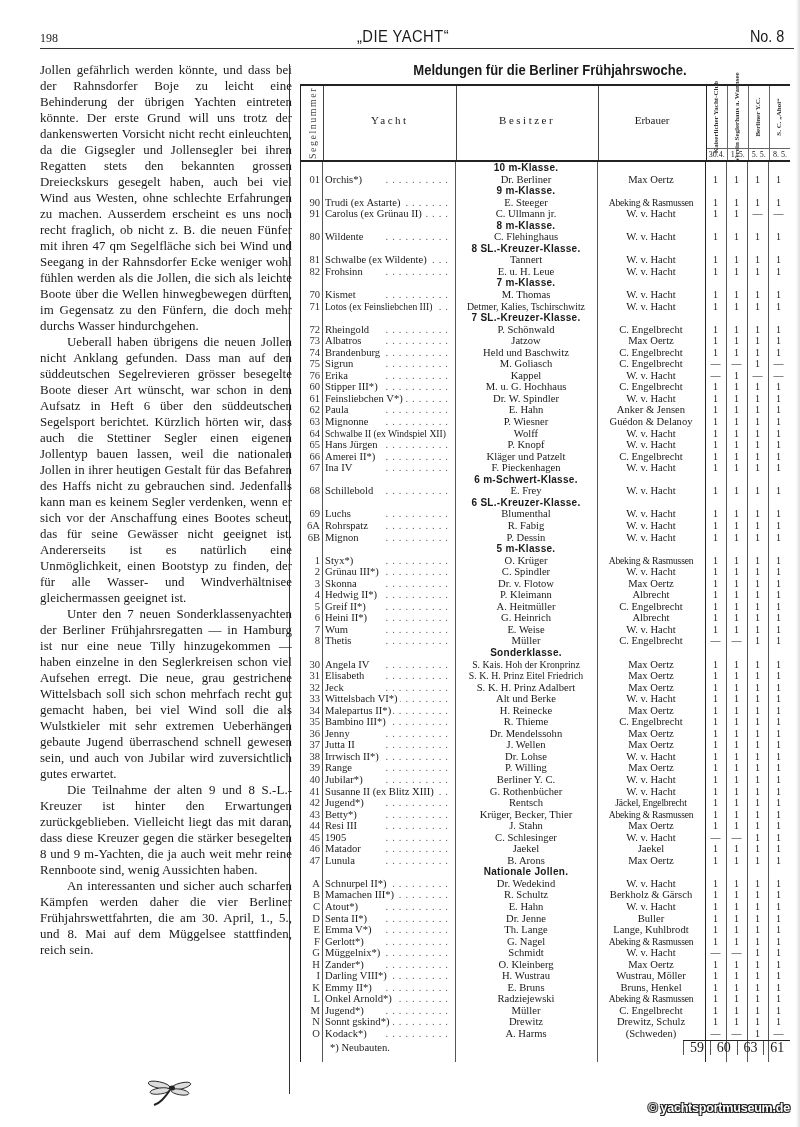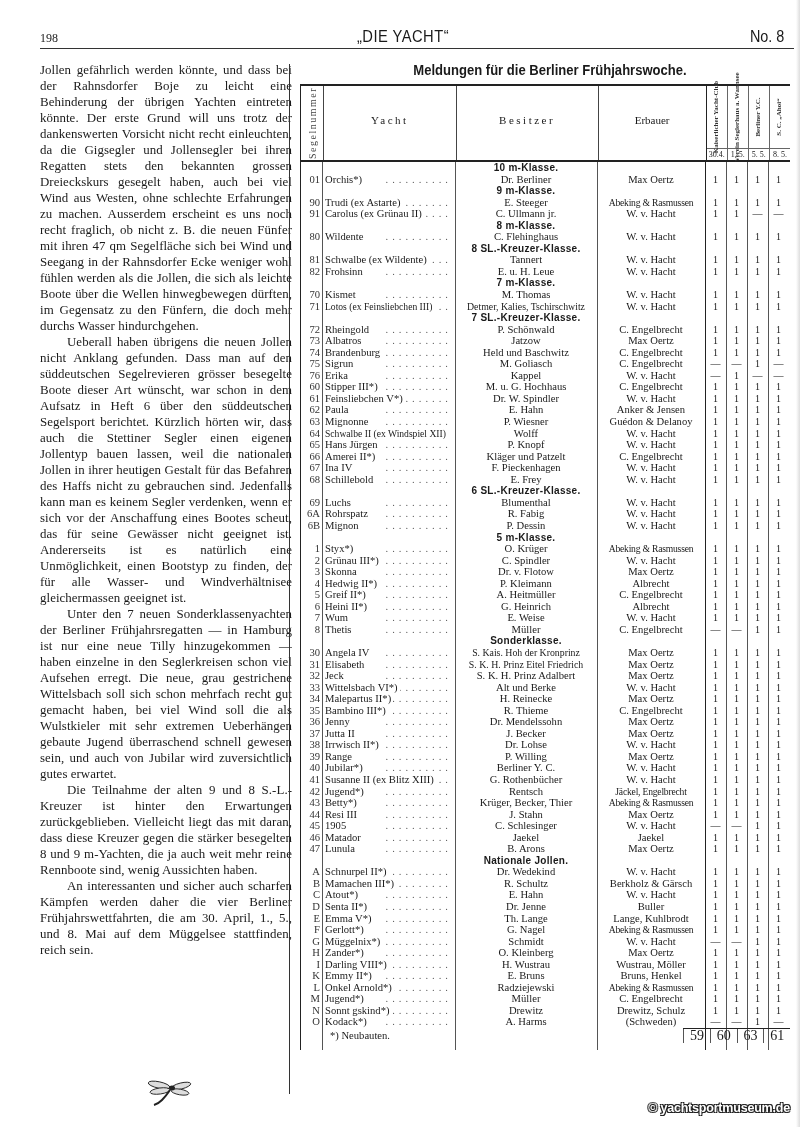--- a/index.html
+++ b/index.html
@@ -364,20 +364,25 @@
       <div class="row">
         <span class="no">67</span>
         <span class="ya"><span class="nm">Ina IV</span><span class="dots">..........</span></span>
         <span class="bs">F. Pieckenhagen</span>
         <span class="eb">W. v. Hacht</span>
         <span class="rc">1</span>
         <span class="rc">1</span>
         <span class="rc">1</span>
         <span class="rc">1</span>
       </div>
+      <div class="row cls">
+        <span class="no"></span>
+        <span class="ya"></span>
+        <span class="bs">6 m-Schwert-Klasse.</span>
+      </div>
       <div class="row">
         <span class="no">68</span>
         <span class="ya"><span class="nm">Schillebold</span><span class="dots">..........</span></span>
         <span class="bs">E. Frey</span>
         <span class="eb">W. v. Hacht</span>
         <span class="rc">1</span>
         <span class="rc">1</span>
         <span class="rc">1</span>
         <span class="rc">1</span>
       </div>
@@ -572,21 +577,21 @@
         <span class="bs">Dr. Mendelssohn</span>
         <span class="eb">Max Oertz</span>
         <span class="rc">1</span>
         <span class="rc">1</span>
         <span class="rc">1</span>
         <span class="rc">1</span>
       </div>
       <div class="row">
         <span class="no">37</span>
         <span class="ya"><span class="nm">Jutta II</span><span class="dots">..........</span></span>
-        <span class="bs">J. Becker</span>
+        <span class="bs">J. Wellen</span>
         <span class="eb">Max Oertz</span>
         <span class="rc">1</span>
         <span class="rc">1</span>
         <span class="rc">1</span>
         <span class="rc">1</span>
       </div>
       <div class="row">
         <span class="no">38</span>
         <span class="ya"><span class="nm">Irrwisch II*)</span><span class="dots">..........</span></span>
         <span class="bs">Dr. Lohse</span>

